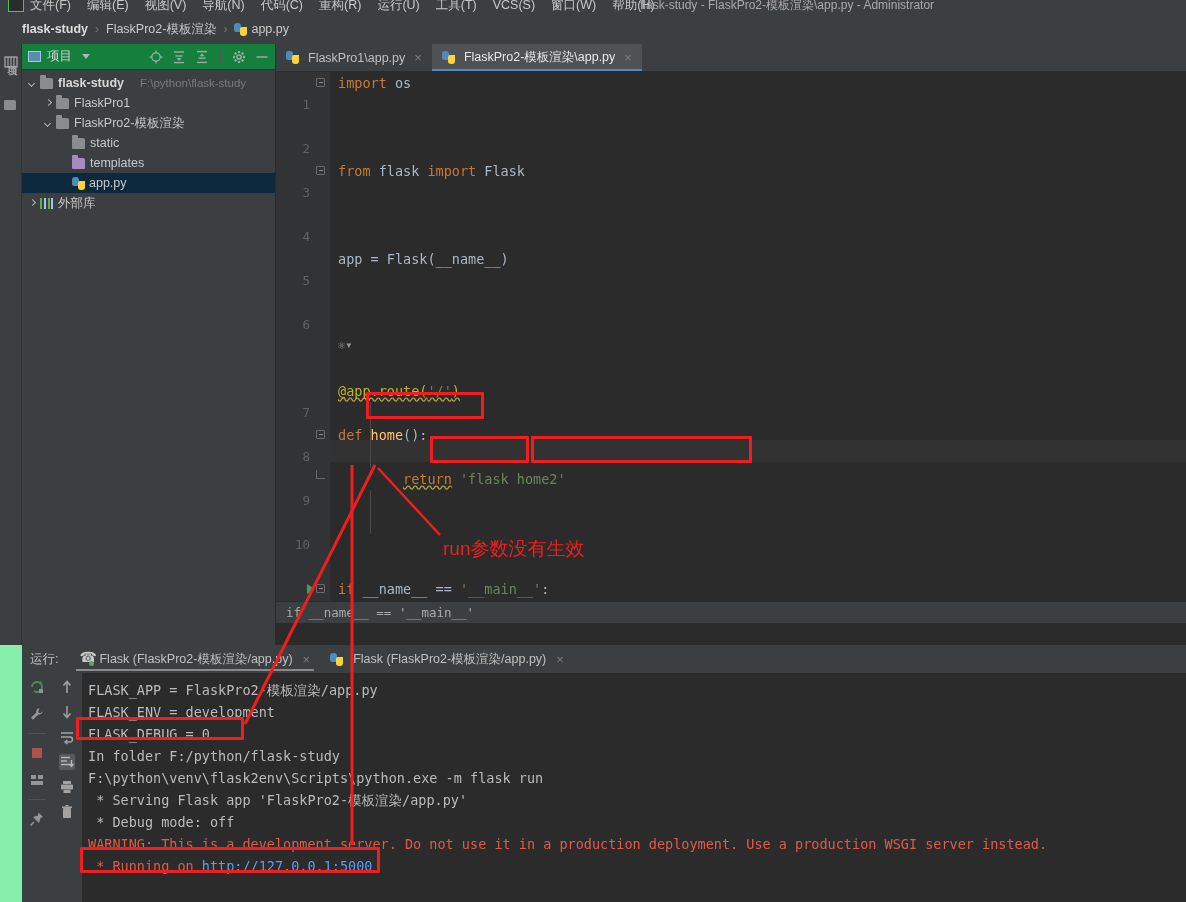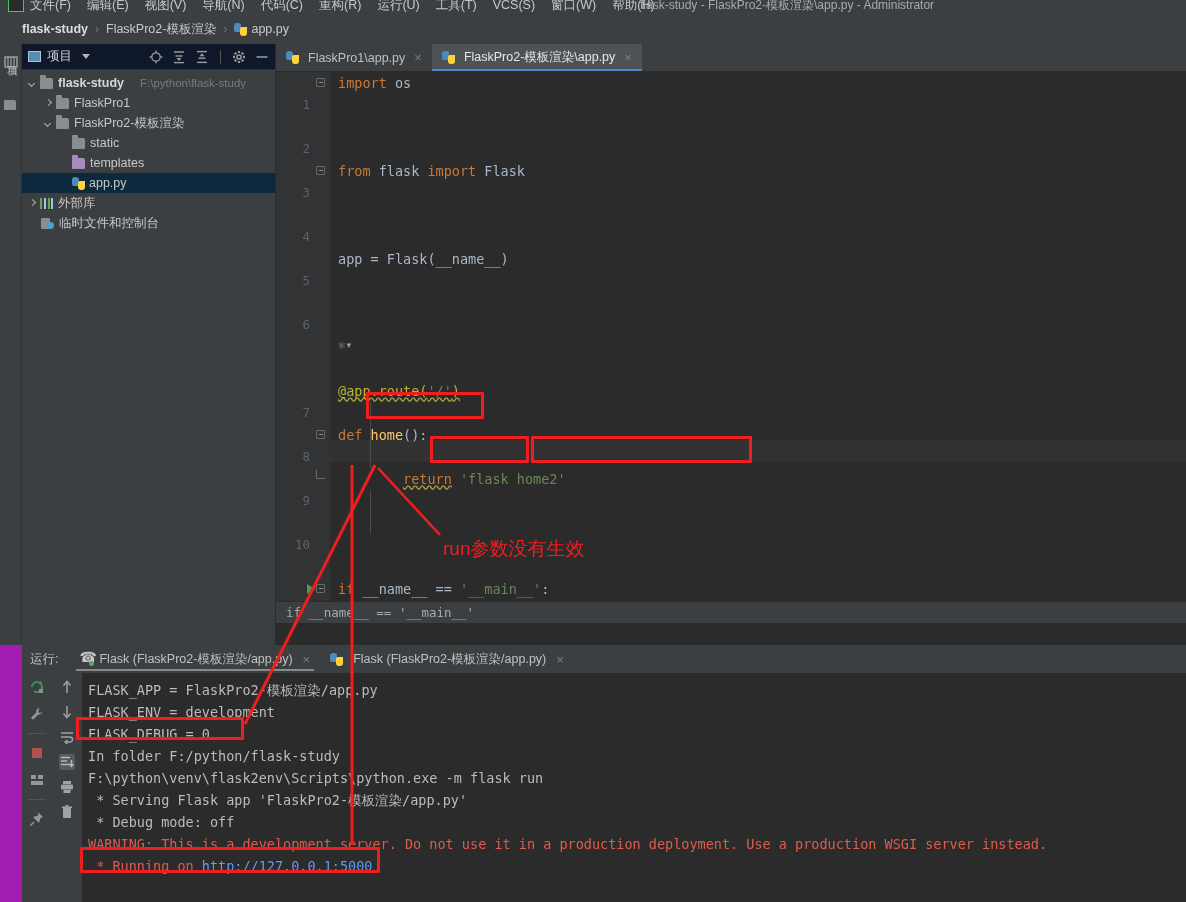--- a/index.html
+++ b/index.html
@@ -67,21 +67,21 @@
     position: absolute; left: 4px; width: 14px; height: 12px;
   }
 
   
   .project-panel {
     position: absolute; left: 22px; top: 44px; width: 254px; height: 601px;
     background: #3c3f41; border-right: 1px solid #2b2b2b;
   }
   .pp-header {
     position: relative; height: 26px; display: flex; align-items: center;
-    padding: 0 6px; background: #0f172a; border-bottom: 1px solid #323232;
+    padding: 0 6px; background: #15803d; border-bottom: 1px solid #323232;
   }
   .pp-title { font-size: 12.5px; color: #cfcfcf; margin-left: 6px; }
   .win-glyph {
     width: 13px; height: 11px; border: 1.5px solid #a5c7e0; background: #5a8cb0;
   }
   .caret-down {
     width: 0; height: 0; border-left: 4px solid transparent;
     border-right: 4px solid transparent; border-top: 5px solid #b4b4b4;
     margin-left: 10px;
   }
@@ -212,21 +212,21 @@
   .breadcrumb-bottom {
     position: absolute; left: 0; bottom: 0; width: 100%; height: 22px;
     background: #3c3f41; border-top: 1px solid #2b2b2b;
     display: flex; align-items: center; padding-left: 10px;
     font-family: "DejaVu Sans Mono", monospace; font-size: 12.5px; color: #a9a9a9;
   }
 
   
   .run-panel {
     position: absolute; left: 0; top: 645px; width: 1186px; height: 257px;
-    background: #a21caf;
+    background: #86efac;
   }
   .run-tabbar {
     position: absolute; left: 22px; top: 0; right: 0; height: 28px;
     display: flex; align-items: center; background: #3c3f41;
   }
   .run-label { font-size: 12.5px; color: #c0c0c0; margin: 0 12px 0 8px; }
   .rtab {
     display: flex; align-items: center; gap: 6px; padding: 0 10px;
     height: 28px; font-size: 12.5px; color: #c0c0c0; position: relative;
     white-space: nowrap;
@@ -414,24 +414,20 @@
         <span class="pyicon"></span>
         <span class="tlabel">app.py</span>
       </div>
 
       <div class="trow" style="padding-left:6px">
         <span class="arrow right"></span>
         <span class="libicon"></span>
         <span class="tlabel">外部库</span>
       </div>
 
-      <div class="trow" style="padding-left:19px">
-        <span class="scratchicon"></span>
-        <span class="tlabel">临时文件和控制台</span>
-      </div>
     </div>
   </div>
 
   <div class="editor-area">
     <div class="tabs">
       <div class="tab">
         <span class="pyicon"></span>
         <span>FlaskPro1\app.py</span>
         <span class="tabclose">×</span>
       </div>

